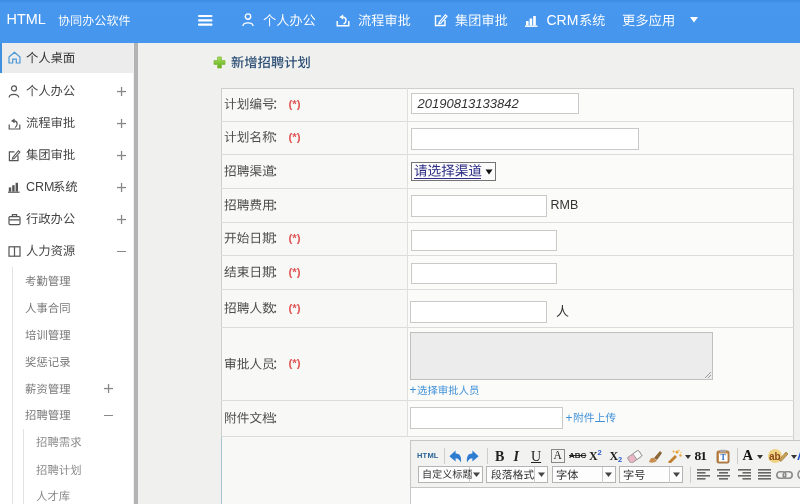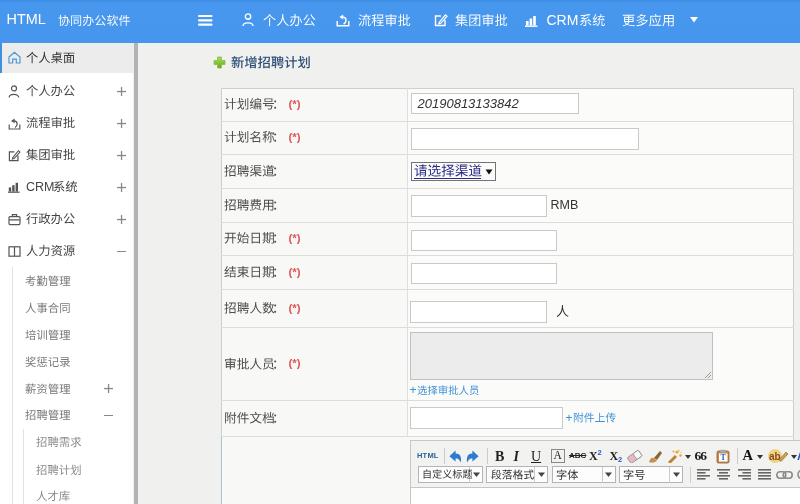--- a/index.html
+++ b/index.html
@@ -633,21 +633,21 @@
       <circle cx="6.5" cy="2.5" r="1"></circle>
     </g>
     <g fill="#f4c86a">
       <circle cx="12" cy="1.5" r="0.9"></circle>
       <circle cx="14" cy="3.5" r="0.8"></circle>
     </g>
   </svg>
 <svg style="position:absolute;left:684.5px;top:454.5px;" width="6.0" height="5.0" viewBox="0 0 6.0 5.0">
     <path d="M0,0 L6,0 L3,4 Z" fill="#333"></path>
   </svg>
-<div style="position:absolute;left:694.5px;top:445.9px;height:20.2px;line-height:20.2px;font-size:13.5px;color:#1a1a1a;white-space:nowrap;font-family:'Liberation Serif',serif;font-weight:bold;letter-spacing:-1px">66</div>
+<div style="position:absolute;left:694.5px;top:445.9px;height:20.2px;line-height:20.2px;font-size:13.5px;color:#1a1a1a;white-space:nowrap;font-family:'Liberation Serif',serif;font-weight:bold;letter-spacing:-1px">81</div>
 <svg style="position:absolute;left:715.5px;top:448.5px;" width="15.0" height="15.0" viewBox="0 0 15.0 15.0">
     <rect x="1" y="2" width="12" height="12" rx="1.5" fill="#c78b4e" stroke="#8a5a28" stroke-width="0.8"></rect>
     <rect x="4" y="0.8" width="6" height="2.8" rx="0.8" fill="#a8a8a8"></rect>
     <rect x="3" y="4.5" width="8.5" height="8" fill="#fff"></rect>
     <text x="7.2" y="11.3" font-size="8" font-weight="bold" fill="#2a66c8" text-anchor="middle" font-family="Liberation Serif">T</text>
   </svg>
 <div style="position:absolute;left:736.5px;top:448.0px;width:1.0px;height:16.0px;background:#ccc"></div>
 <div style="position:absolute;left:742.5px;top:445.1px;height:21.8px;line-height:21.8px;font-size:14.5px;color:#111;white-space:nowrap;font-family:'Liberation Serif',serif;font-weight:bold">A</div>
 <svg style="position:absolute;left:757.0px;top:454.5px;" width="6.0" height="5.0" viewBox="0 0 6.0 5.0">
     <path d="M0,0 L6,0 L3,4 Z" fill="#333"></path>

